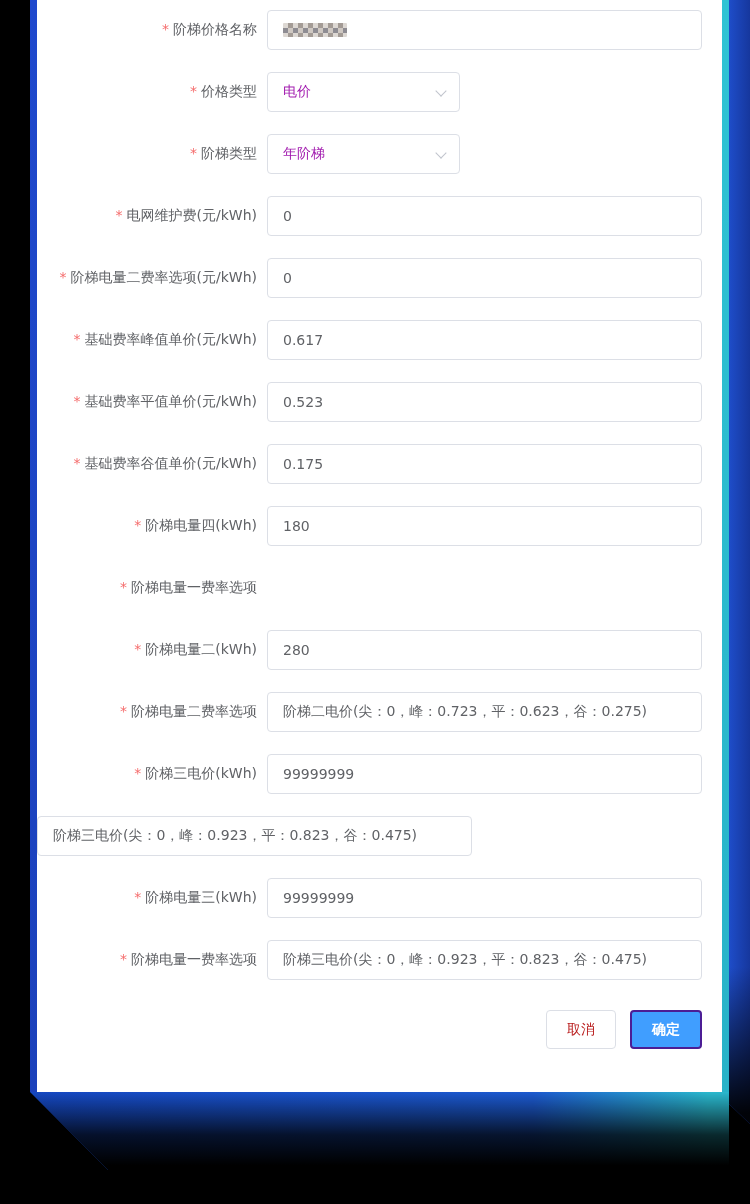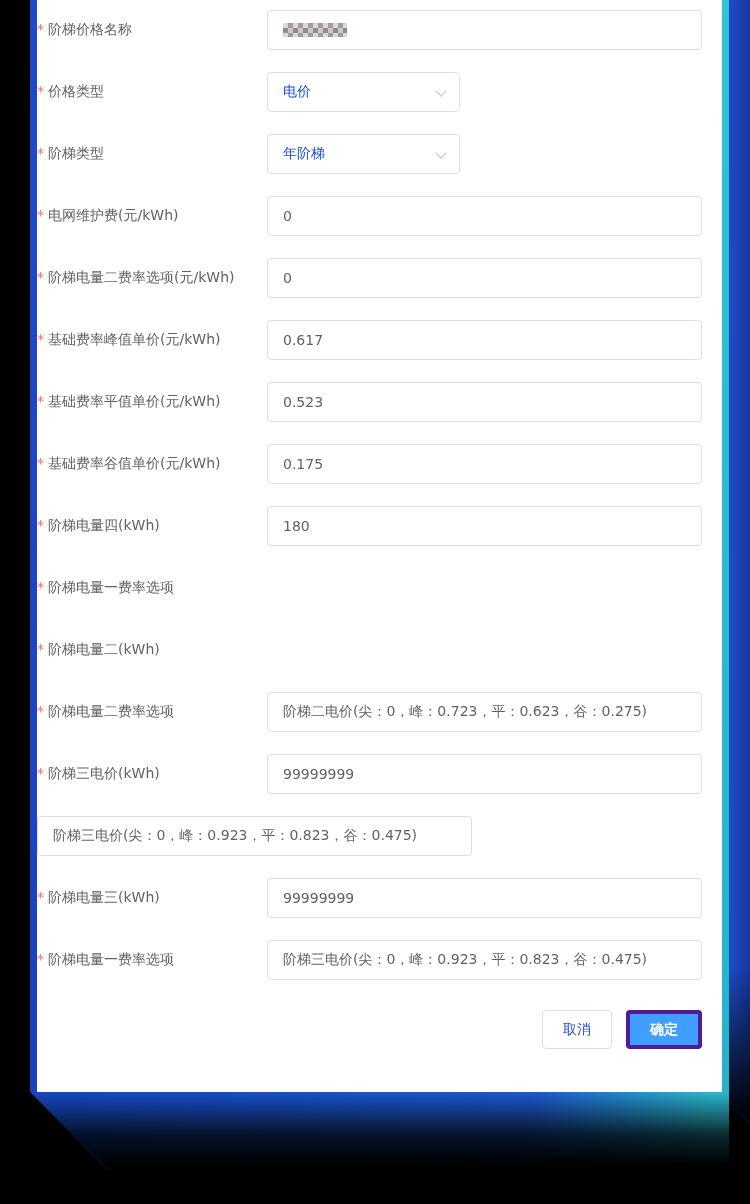--- a/index.html
+++ b/index.html
@@ -18,49 +18,49 @@
                 clip-path:polygon(0 0,100% 0,100% 100%,0 calc(100% - 20px)); }
   .bottom-band { position:absolute; left:30px; top:1092px; width:699px; height:78px;
                 background:linear-gradient(to bottom,rgba(0,0,0,0) 0%,rgba(0,0,0,.78) 55%,#000 94%),
                            linear-gradient(to right,#1548c2 0%,#1c5ad0 72%,#2ab8ce 97%);
                 clip-path:polygon(0 0,100% 0,100% 100%,78px 100%); }
 
   
   .panel { position:absolute; left:37px; top:0; width:685px; height:1092px; background:#fff; }
   .form  { padding-top:10px; }
   .row   { display:flex; align-items:center; height:40px; margin-bottom:22px; }
-  .flabel{ width:230px; padding-right:10px; text-align:left; font-size:14px; color:#606266;
+  .flabel{ width:230px; padding-right:10px; text-align:right; font-size:14px; color:#606266;
            white-space:nowrap; flex:0 0 auto; }
   .req   { color:#f56c6c; margin-right:4px; font-size:14px; }
 
   .tinput, .textbox {
            width:435px; height:40px; border:1px solid #dcdfe6; border-radius:4px;
            background:#fff; padding:0 15px; font-size:14px; color:#606266;
            font-family:"DejaVu Sans","Liberation Sans",sans-serif; }
   .tinput{ outline:none; }
   .textbox { display:flex; align-items:center; }
 
   .selectbox { position:relative; width:193px; height:40px; border:1px solid #dcdfe6;
            border-radius:4px; background:#fff; display:flex; align-items:center;
            padding:0 30px 0 15px; cursor:pointer; }
-  .selval{ font-size:14px; color:#1d4ed8; }
+  .selval{ font-size:14px; color:#a21caf; }
   .chev  { position:absolute; right:14px; top:14px; width:8px; height:8px;
            border-right:1.5px solid #c0c4cc; border-bottom:1.5px solid #c0c4cc;
            transform:rotate(45deg); }
 
   .mosaic{ width:64px; height:14px;
            background-image:conic-gradient(#a39b95 25%,#cfc8c2 0 50%,#8e8c92 0 75%,#ddd8d3 0);
            background-size:10px 10px; border-radius:1px; }
 
   
   .btnrow{ display:flex; justify-content:flex-end; padding-right:20px; margin-top:30px; }
   .btn   { height:39px; min-width:70px; padding:0 20px; border-radius:4px; font-size:14px;
            cursor:pointer; font-family:"DejaVu Sans","Liberation Sans",sans-serif; }
-  .btn.cancel { background:#fff; border:1px solid #dcdfe6; color:#1d4ed8; margin-right:14px; }
-  .btn.confirm{ background:#409eff; border:4px solid #4c1d95; color:#fff; font-weight:600; }
+  .btn.cancel { background:#fff; border:1px solid #dcdfe6; color:#b91c1c; margin-right:14px; }
+  .btn.confirm{ background:#409eff; border:2px solid #4c1d95; color:#fff; font-weight:600; }
 </style>
 </head>
 <body>
 
 <div class="screen">
   <div class="edge-left"></div>
   <div class="edge-right-inner"></div>
   <div class="edge-right-outer"></div>
   <div class="bottom-band"></div>
 
@@ -119,20 +119,21 @@
         <div class="flabel"><span class="req">*</span><span>阶梯电量四(kWh)</span></div>
         <input class="tinput" readonly="" value="180" style="">
       </div>
 
       <div class="row">
         <div class="flabel"><span class="req">*</span><span>阶梯电量一费率选项</span></div>
       </div>
 
       <div class="row">
         <div class="flabel"><span class="req">*</span><span>阶梯电量二(kWh)</span></div>
+        <input class="tinput" readonly="" value="280" style="">
       </div>
 
       <div class="row">
         <div class="flabel"><span class="req">*</span><span>阶梯电量二费率选项</span></div>
         <input class="tinput" readonly="" value="阶梯二电价(尖：0，峰：0.723，平：0.623，谷：0.275)" style="">
       </div>
 
       <div class="row">
         <div class="flabel"><span class="req">*</span><span>阶梯三电价(kWh)</span></div>
         <input class="tinput" readonly="" value="99999999" style="">

